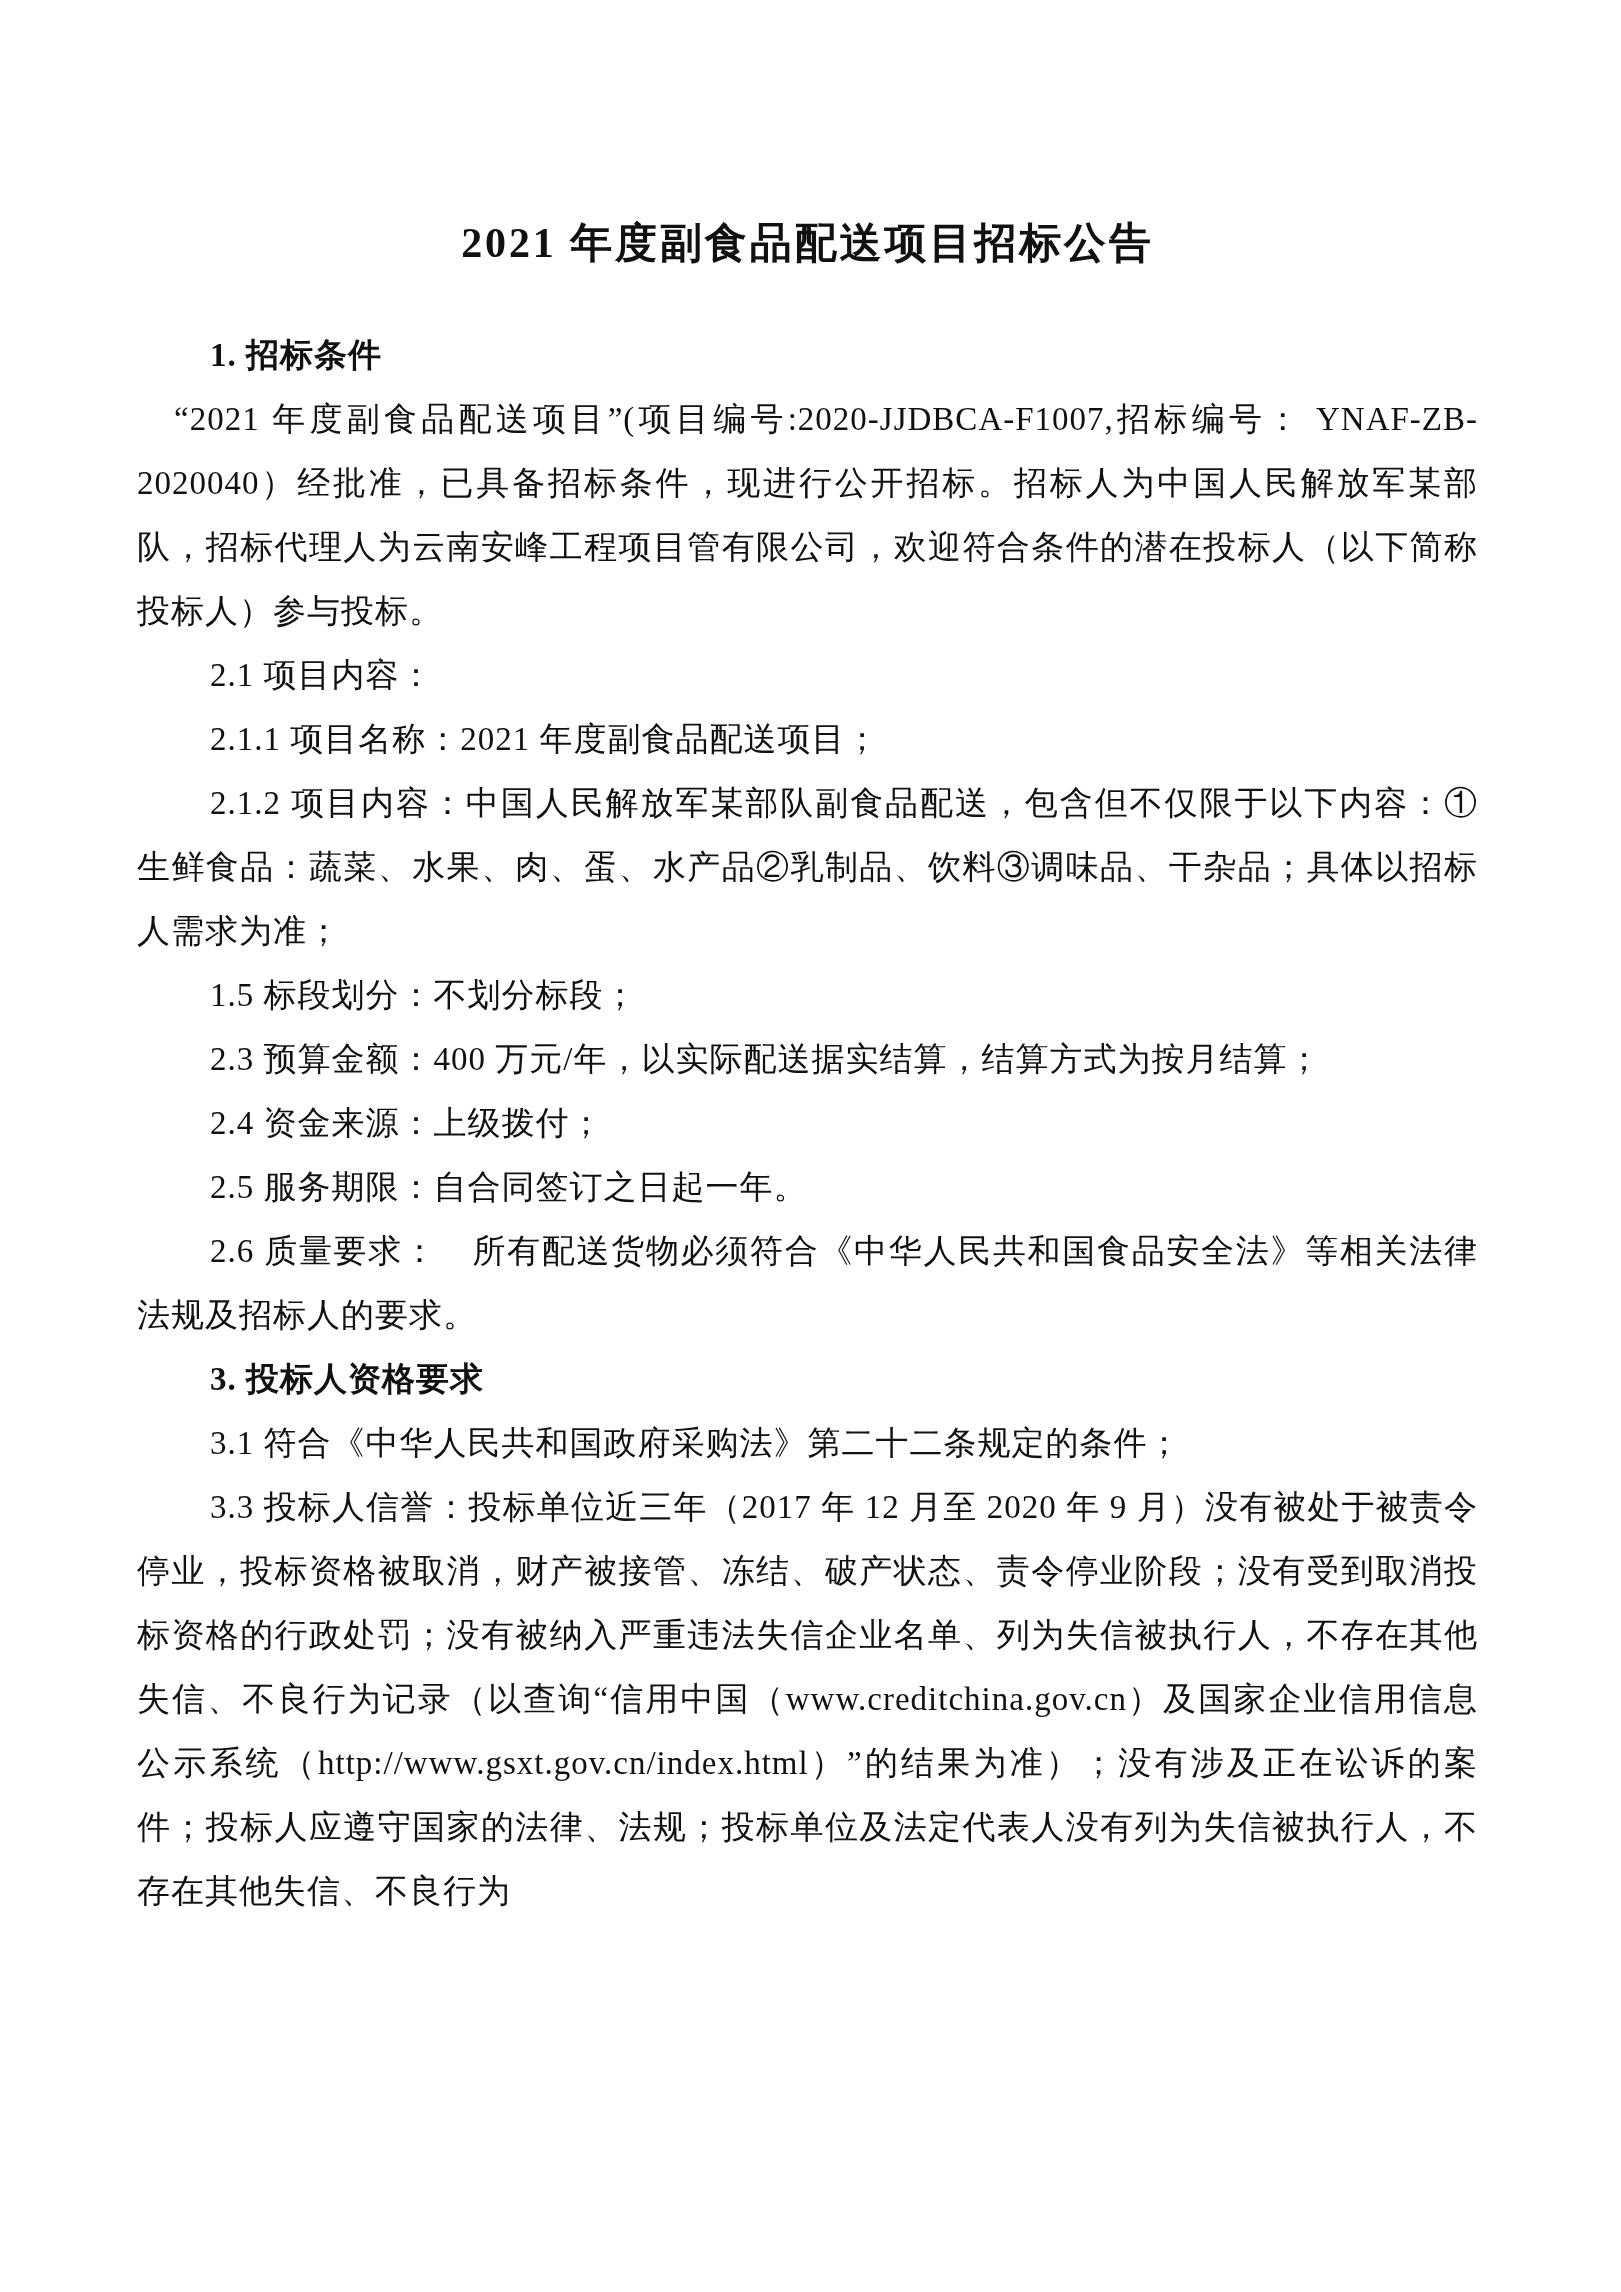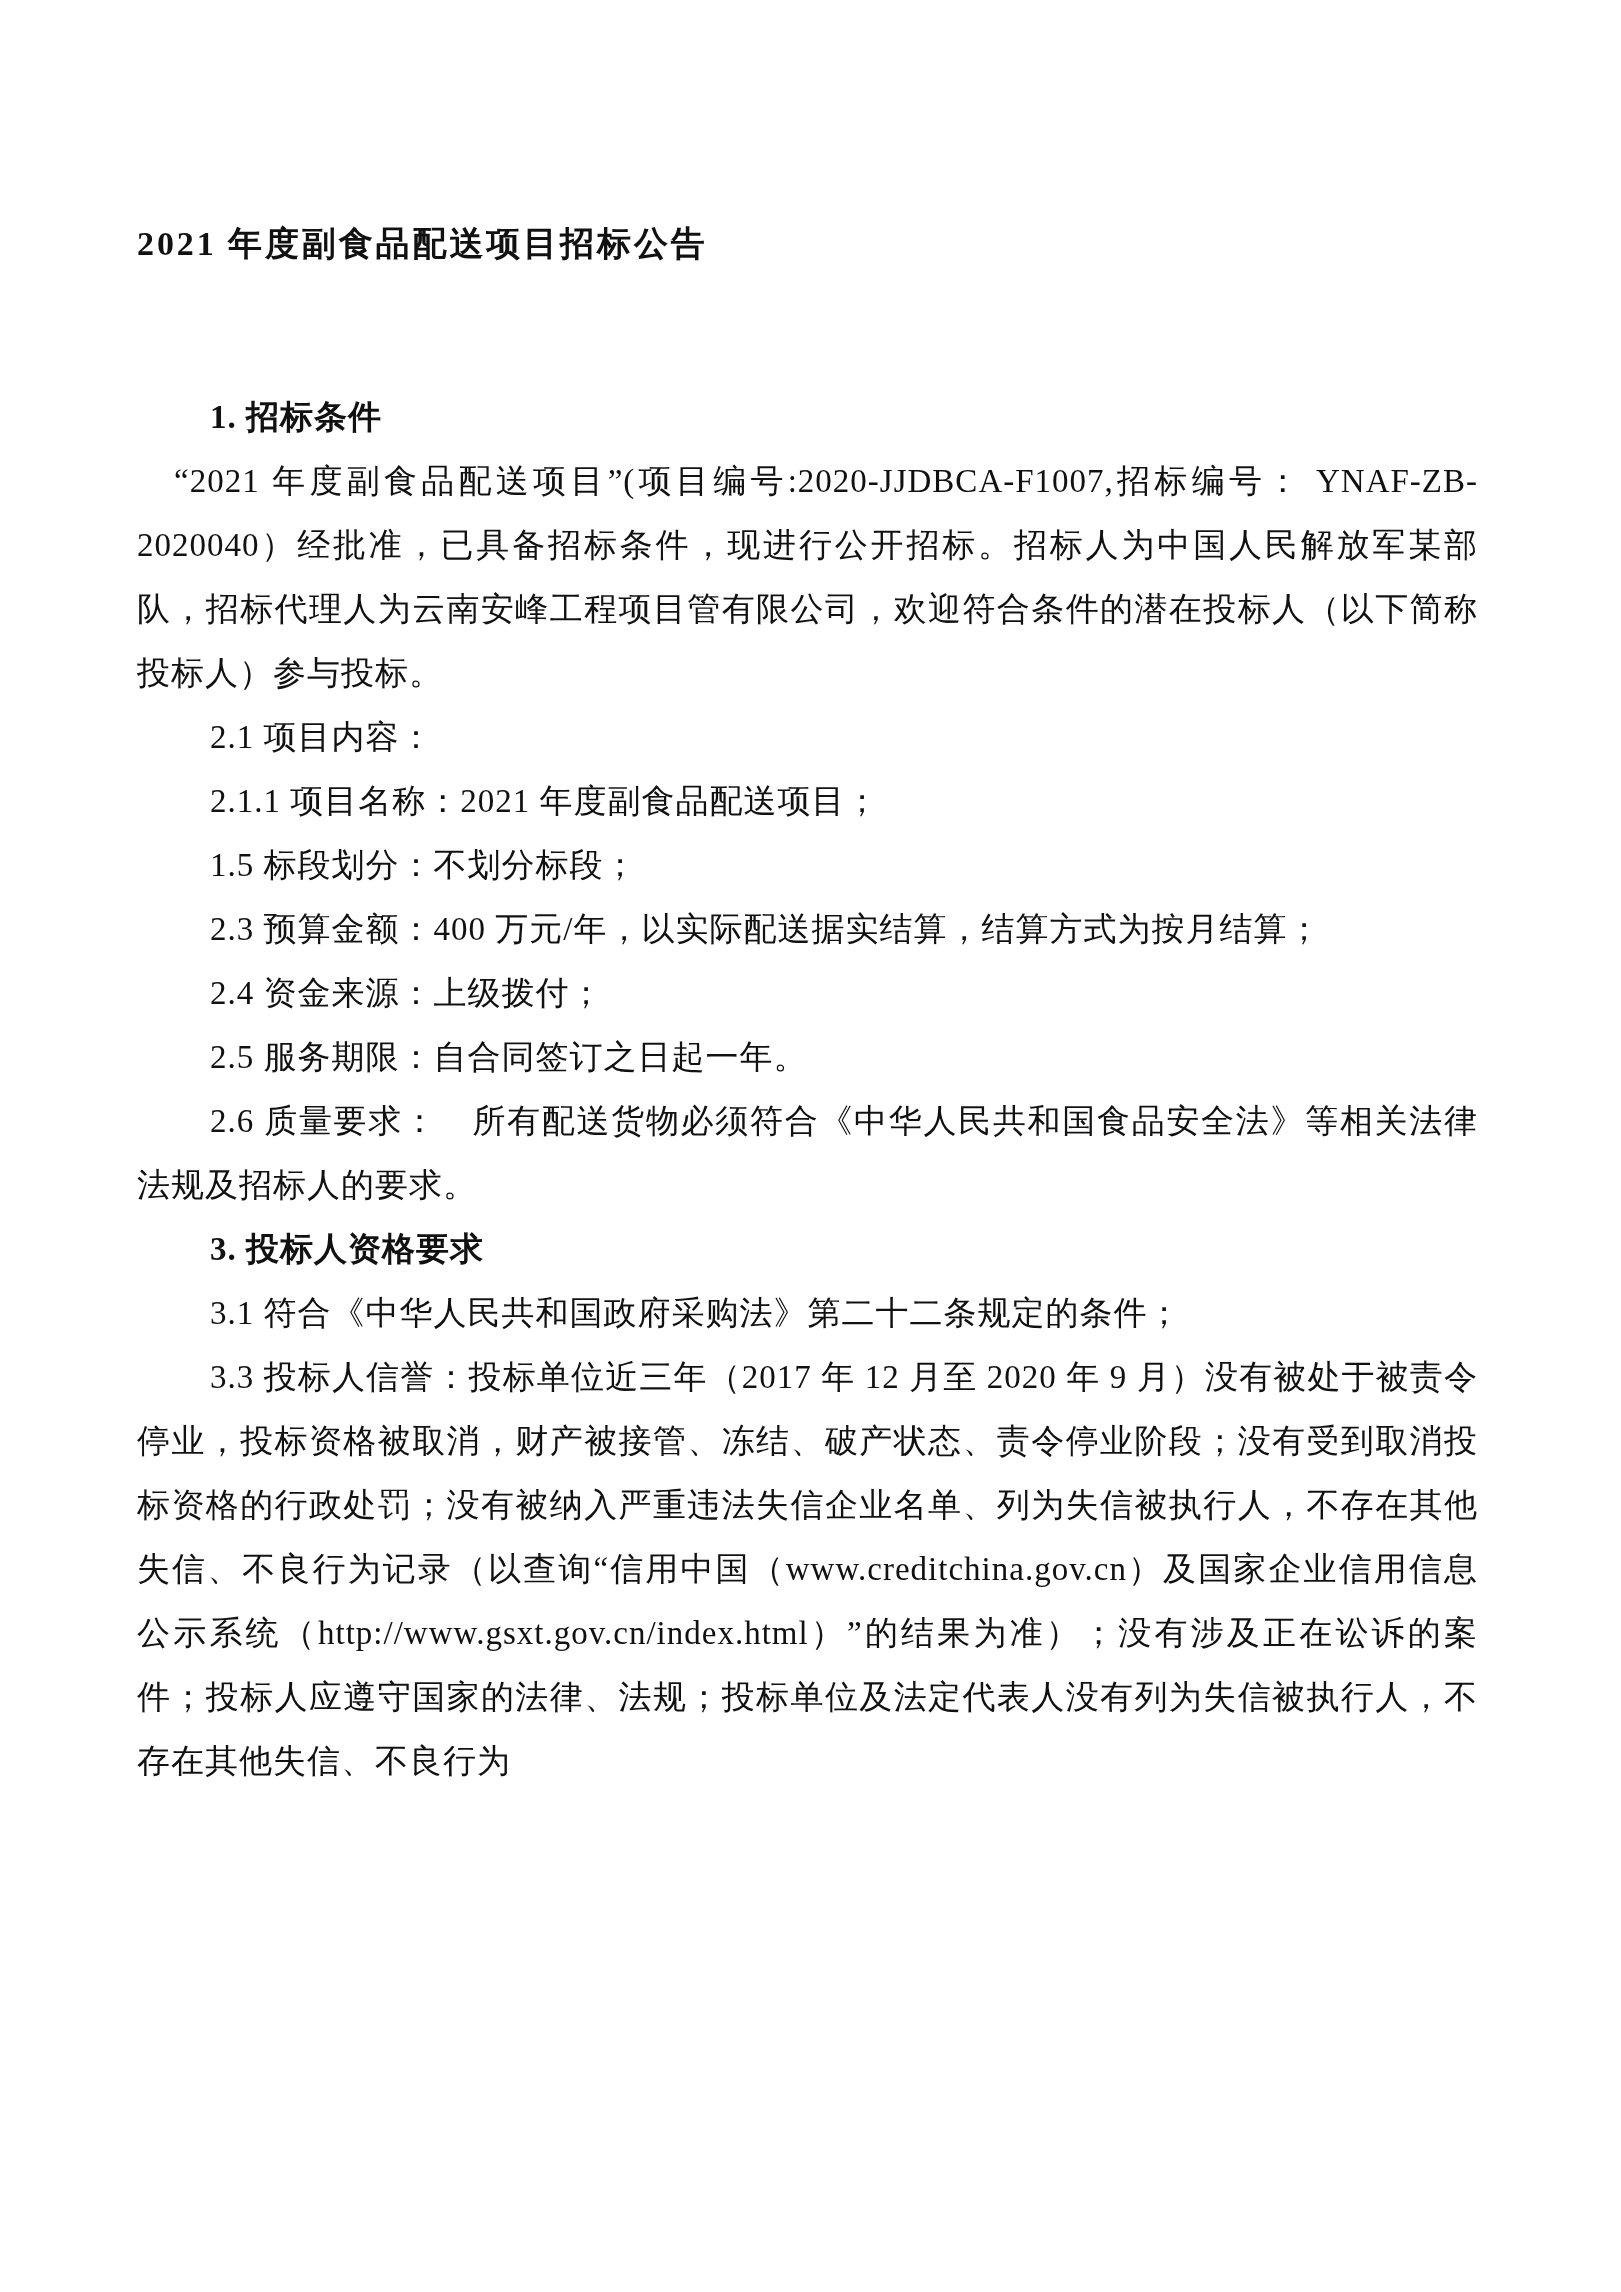--- a/index.html
+++ b/index.html
@@ -16,26 +16,26 @@
     font-family: "Liberation Serif", "DejaVu Serif", serif;
     color: #111111;
   }
   .content {
     position: absolute;
     left: 137px;
     top: 214px;
     width: 1341px;
   }
   .doc-title {
-    text-align: left;
-    font-size: 34px;
+    text-align: center;
+    font-size: 42px;
     line-height: 59px;
     font-weight: 700;
     letter-spacing: 2.9px;
-    margin: 0 0 112px 0;
+    margin: 0 0 50px 0;
     white-space: nowrap;
   }
   .line {
     font-size: 33px;
     line-height: 64px;
     letter-spacing: 1px;
     text-align: justify;
     text-align-last: left;
     margin: 0;
   }
@@ -61,20 +61,21 @@
 
     <p class="line h">1. 招标条件</p>
 
     <p class="line p quote-indent">“2021 年度副食品配送项目”(项目编号:2020-JJDBCA-F1007,招标编号： YNAF-ZB-2020040）经批准，已具备招标条件，现进行公开招标。招标人为中国人民解放军某部队，招标代理人为云南安峰工程项目管有限公司，欢迎符合条件的潜在投标人（以下简称投标人）参与投标。</p>
 
 
     <p class="line p">2.1 项目内容：</p>
 
     <p class="line p">2.1.1 项目名称：2021 年度副食品配送项目；</p>
 
+    <p class="line p">2.1.2 项目内容：中国人民解放军某部队副食品配送，包含但不仅限于以下内容：①生鲜食品：蔬菜、水果、肉、蛋、水产品②乳制品、饮料③调味品、干杂品；具体以招标人需求为准；</p>
 
     <p class="line p">1.5 标段划分：不划分标段；</p>
 
     <p class="line p">2.3 预算金额：400 万元/年，以实际配送据实结算，结算方式为按月结算；</p>
 
     <p class="line p">2.4 资金来源：上级拨付；</p>
 
     <p class="line p">2.5 服务期限：自合同签订之日起一年。</p>
 
     <p class="line p">2.6 质量要求：　所有配送货物必须符合《中华人民共和国食品安全法》等相关法律法规及招标人的要求。</p>

